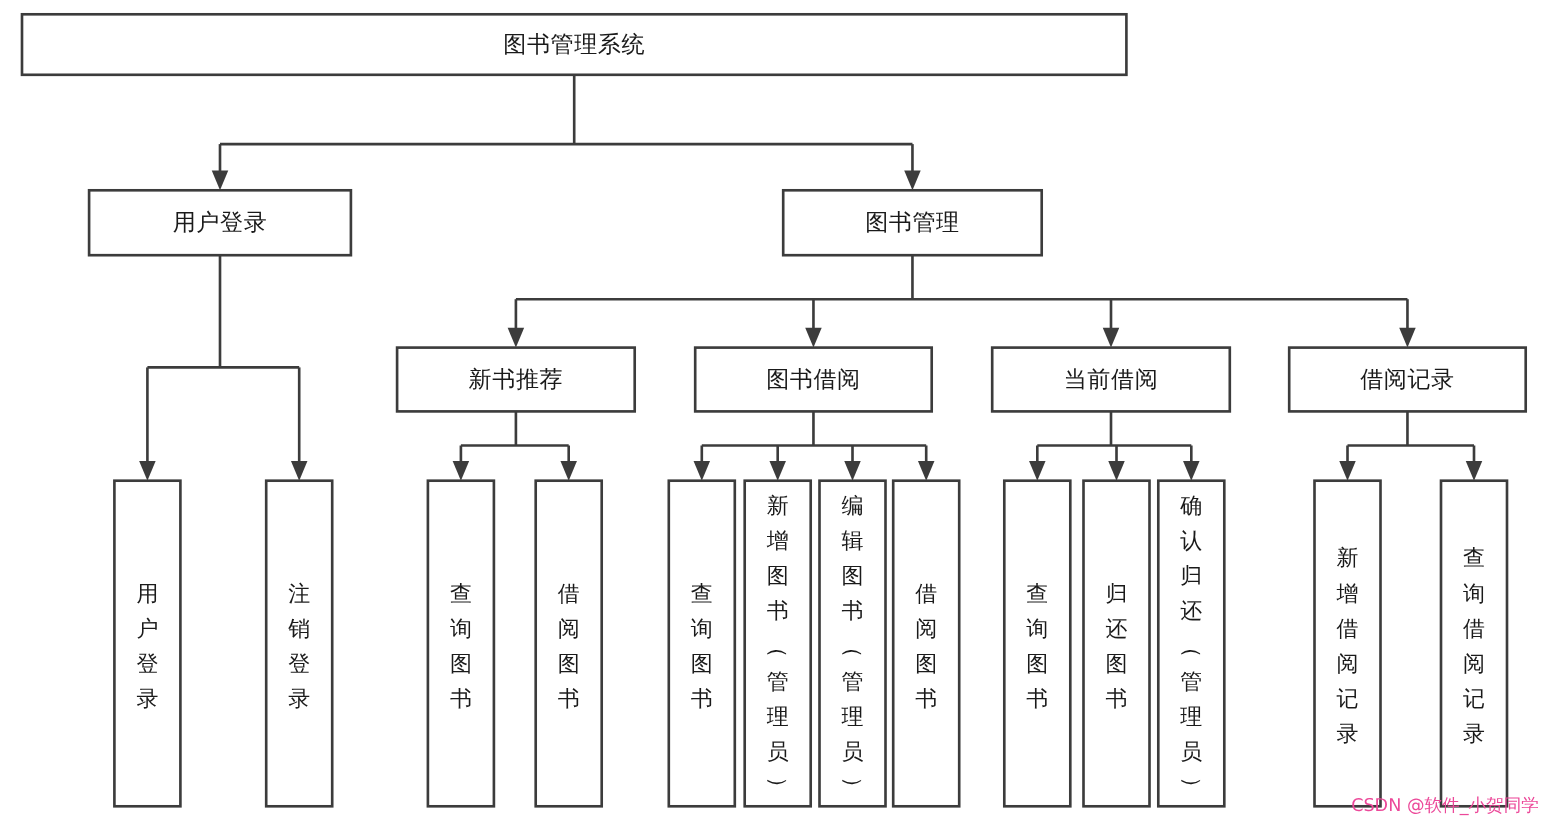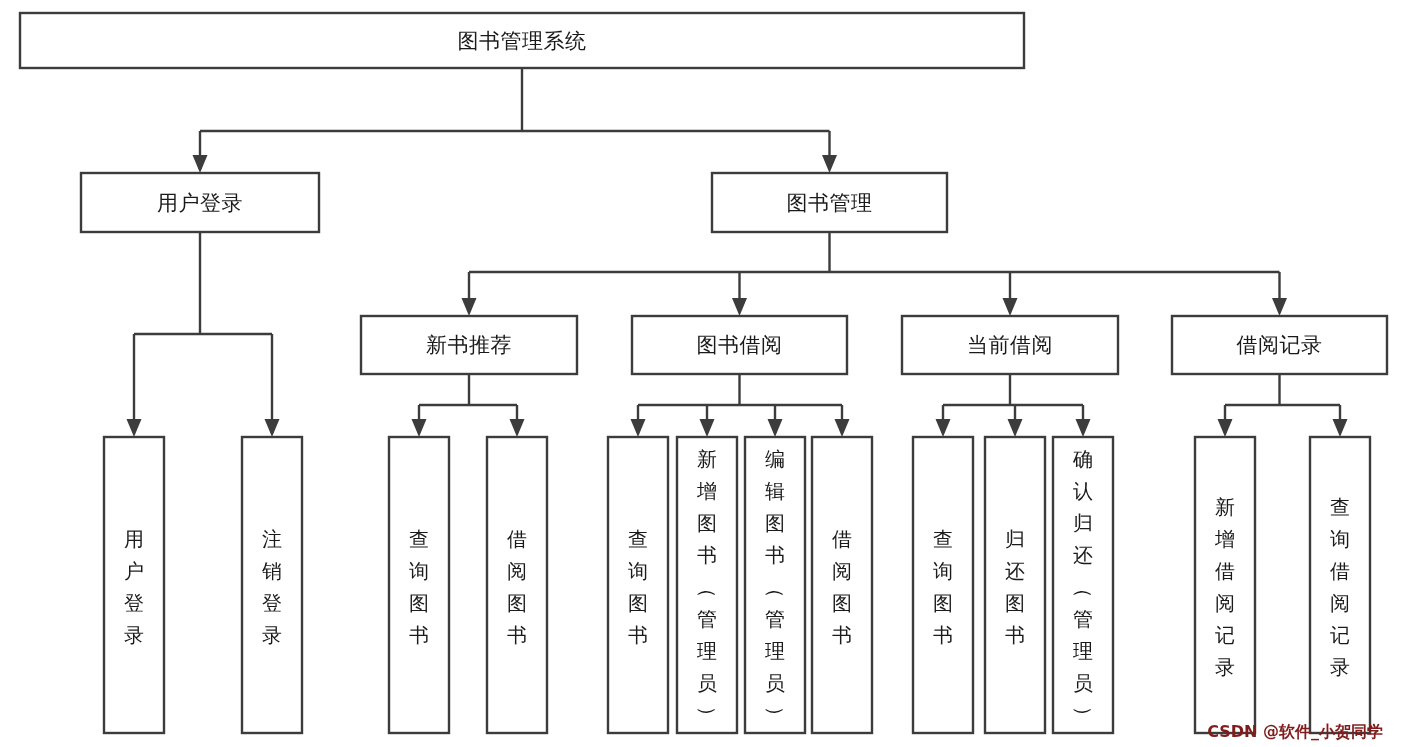--- a/index.html
+++ b/index.html
@@ -50,28 +50,27 @@
     stroke-width: 2.4;
     fill: none;
     stroke-linecap: butt;
   }
   .arrow-head {
     fill: #3c3c3c;
     stroke: none;
   }
   .watermark {
     position: absolute;
-    right: 22px;
+    right: 6px;
     bottom: 4px;
     font-size: 16px;
-    color: #7f1d1d;
+    color: #ec4899;
     font-family: "DejaVu Sans", "Liberation Sans", sans-serif;
     white-space: nowrap;
     pointer-events: none;
-    font-weight: bold;
   }
 </style>
 </head>
 <body>
 
 <div id="diagram-root">
   <svg class="diagram-canvas" viewBox="0 0 1405 747">
     <g id="connectors-layer">
         <g>
           <path class="connector" d="M 522 68 L 522 131"></path>

